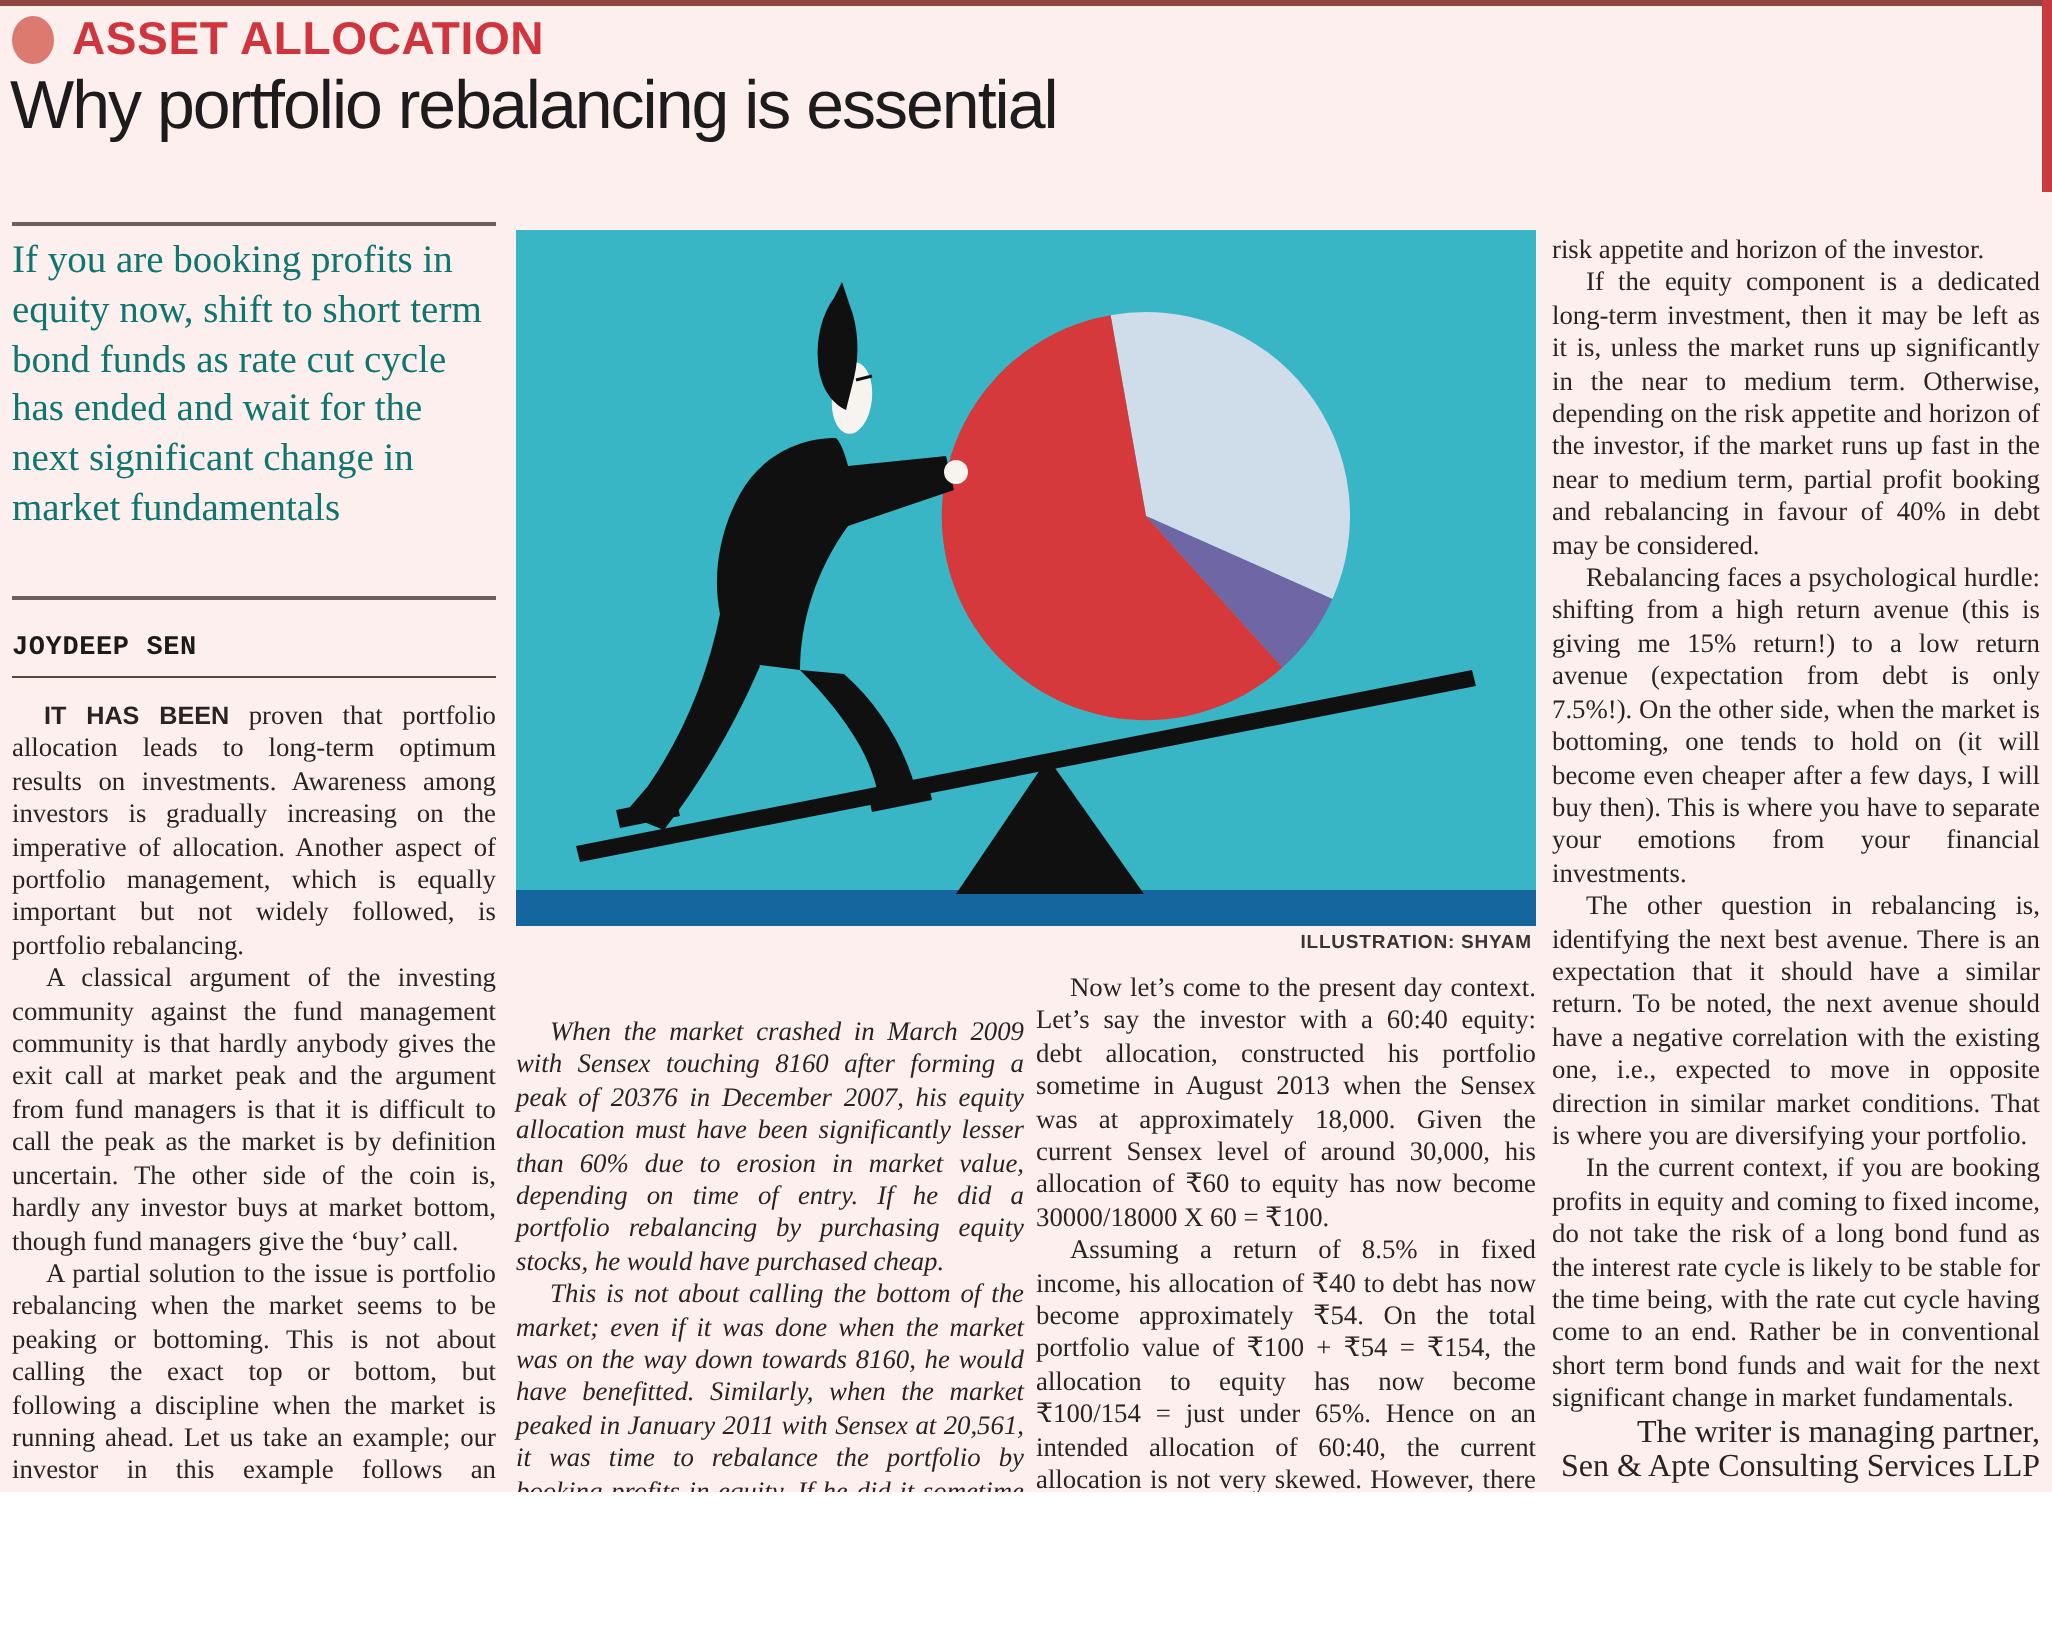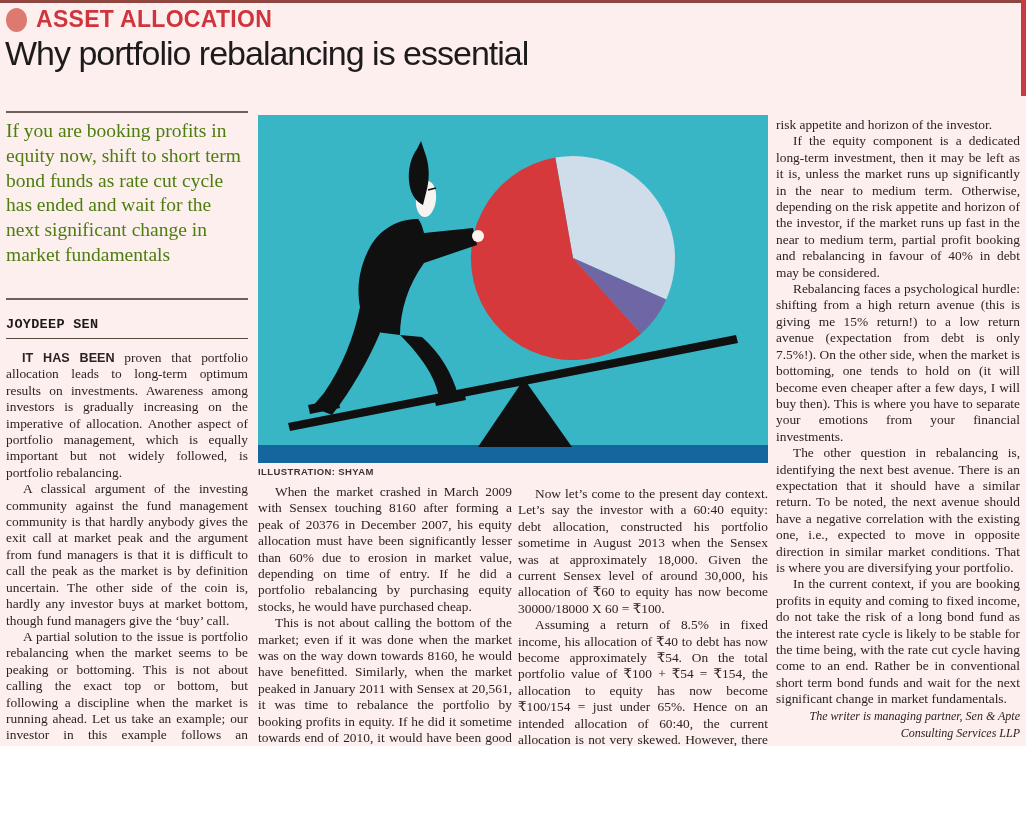--- a/index.html
+++ b/index.html
@@ -13,37 +13,37 @@
   .section-label{font-family:"Liberation Sans",sans-serif;font-weight:bold;font-size:23px;
                  color:#d0343c;letter-spacing:.3px;}
 
   .headline{position:absolute;top:34px;left:5px;width:1018px;font-family:"Liberation Sans",sans-serif;
             font-weight:normal;font-size:34px;letter-spacing:-1px;color:#1d1b1b;white-space:nowrap;}
 
   .rule{position:absolute;left:6px;width:242px;border-top:2px solid #6d5f5c;}
   .rule-thin{position:absolute;left:6px;width:242px;border-top:1px solid #55493f;}
 
   .standfirst{position:absolute;top:119px;left:6px;width:240px;font-size:19.5px;
-              line-height:24.8px;color:#4d7c0f;}
+              line-height:24.8px;color:#0f766e;}
   .byline{position:absolute;top:317px;left:6px;font-family:Liberation Mono, monospace;
           font-weight:bold;font-size:13.5px;color:#1e1a1a;letter-spacing:.3px;}
 
   .body-col{position:absolute;font-size:13.4px;line-height:16.4px;text-align:justify;
             hyphens:auto;-webkit-hyphens:auto;}
   .body-col p{margin:0;text-indent:17px;}
   .body-col p.noindent{text-indent:0;}
   .leadin{font-family:"Liberation Sans",sans-serif;font-weight:bold;font-size:12.6px;padding-left:16px;}
   .col1{top:350px;left:6px;width:242px;}
-  .col2{top:484px;left:258px;width:254px;}
+  .col2{top:508px;left:258px;width:254px;font-style:italic;}
   .col3{top:486px;left:518px;width:250px;}
   .col4{top:117px;left:776px;width:244px;}
-  .signature{margin-top:15px;font-style:italic;text-align:right;font-size:12px;line-height:17.5px;text-indent:0;}
+  .signature{margin-top:15px;text-align:right;font-size:16px;line-height:17.5px;text-indent:0;}
 
   .illo{position:absolute;top:115px;left:258px;width:510px;height:348px;}
-  .illo-credit{position:absolute;top:466px;left:258px;width:508px;
+  .illo-credit{position:absolute;top:466px;left:258px;width:508px;text-align:right;
                font-family:"Liberation Sans",sans-serif;font-weight:bold;font-size:9.5px;
                color:#3a3434;letter-spacing:.4px;}
 
   .footer{position:absolute;top:766px;left:0;width:1026px;height:47px;border-top:3px solid #f7e2e0;}
   .masthead-group{position:absolute;top:3px;left:12px;display:flex;align-items:center;gap:5px;}
   .masthead{font-family:"Liberation Serif","DejaVu Serif",serif;font-weight:bold;font-size:30px;
             color:#2a57a7;letter-spacing:-.5px;white-space:nowrap;}
   .dateblock{position:absolute;top:4px;left:440px;font-family:"Liberation Mono","DejaVu Sans Mono",monospace;
              font-size:14.5px;line-height:19px;color:#47545f;}
   .dateblock a{color:#47545f;text-decoration:none;}

